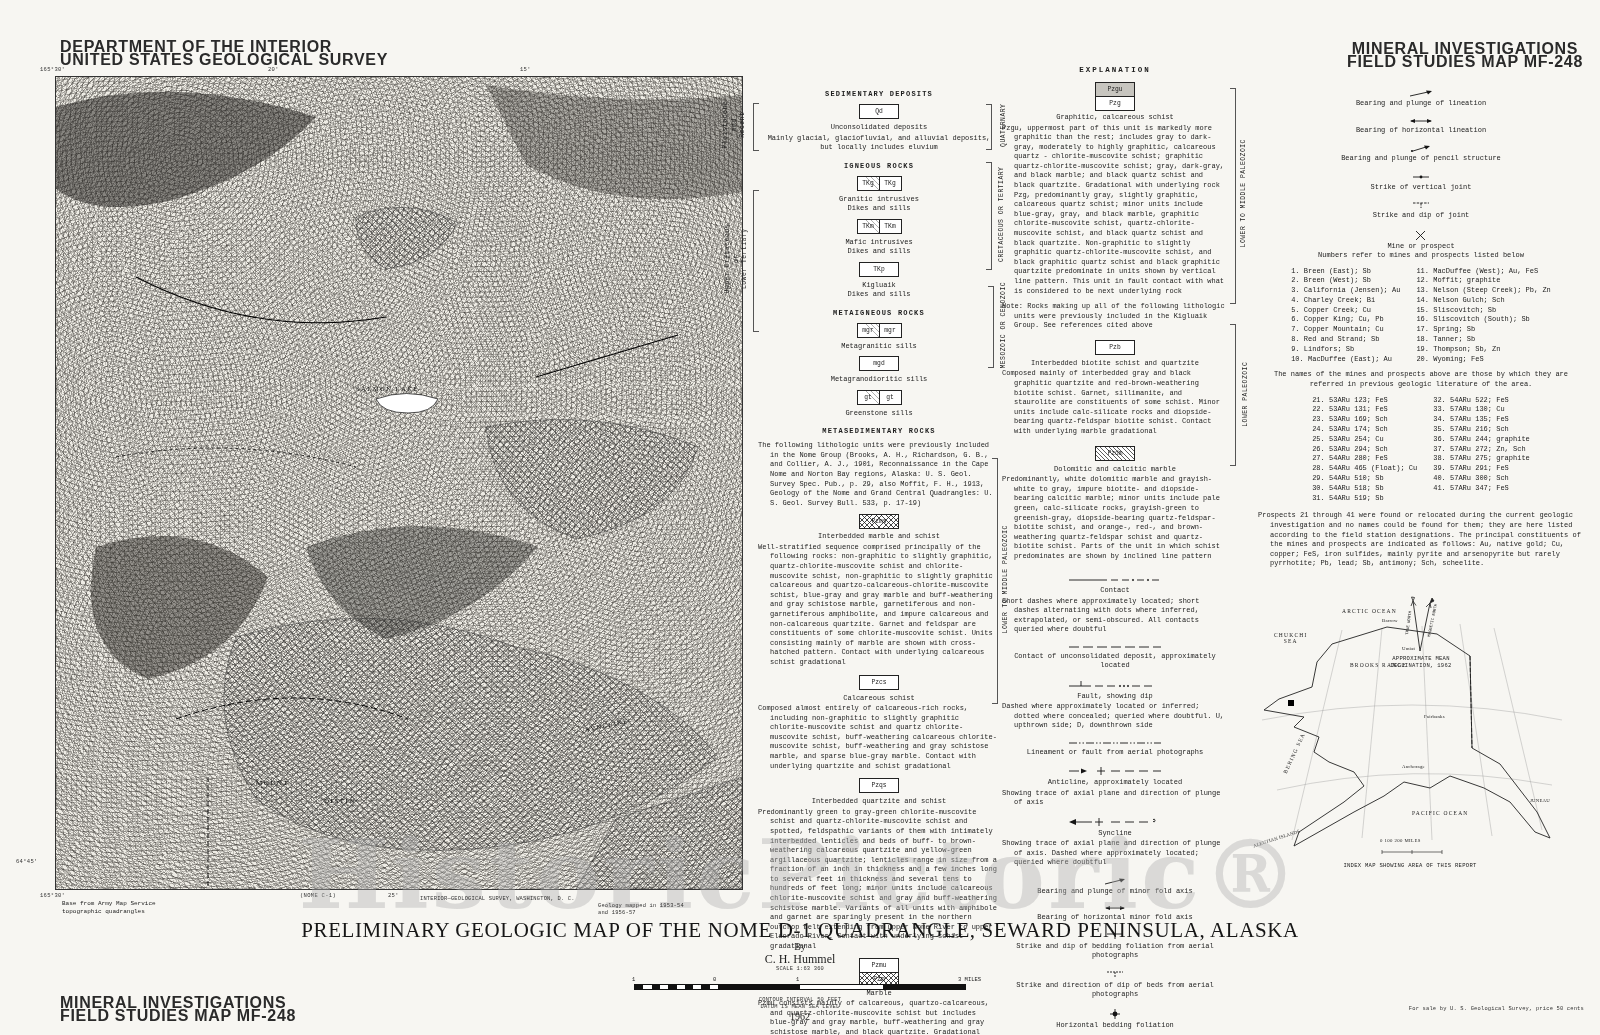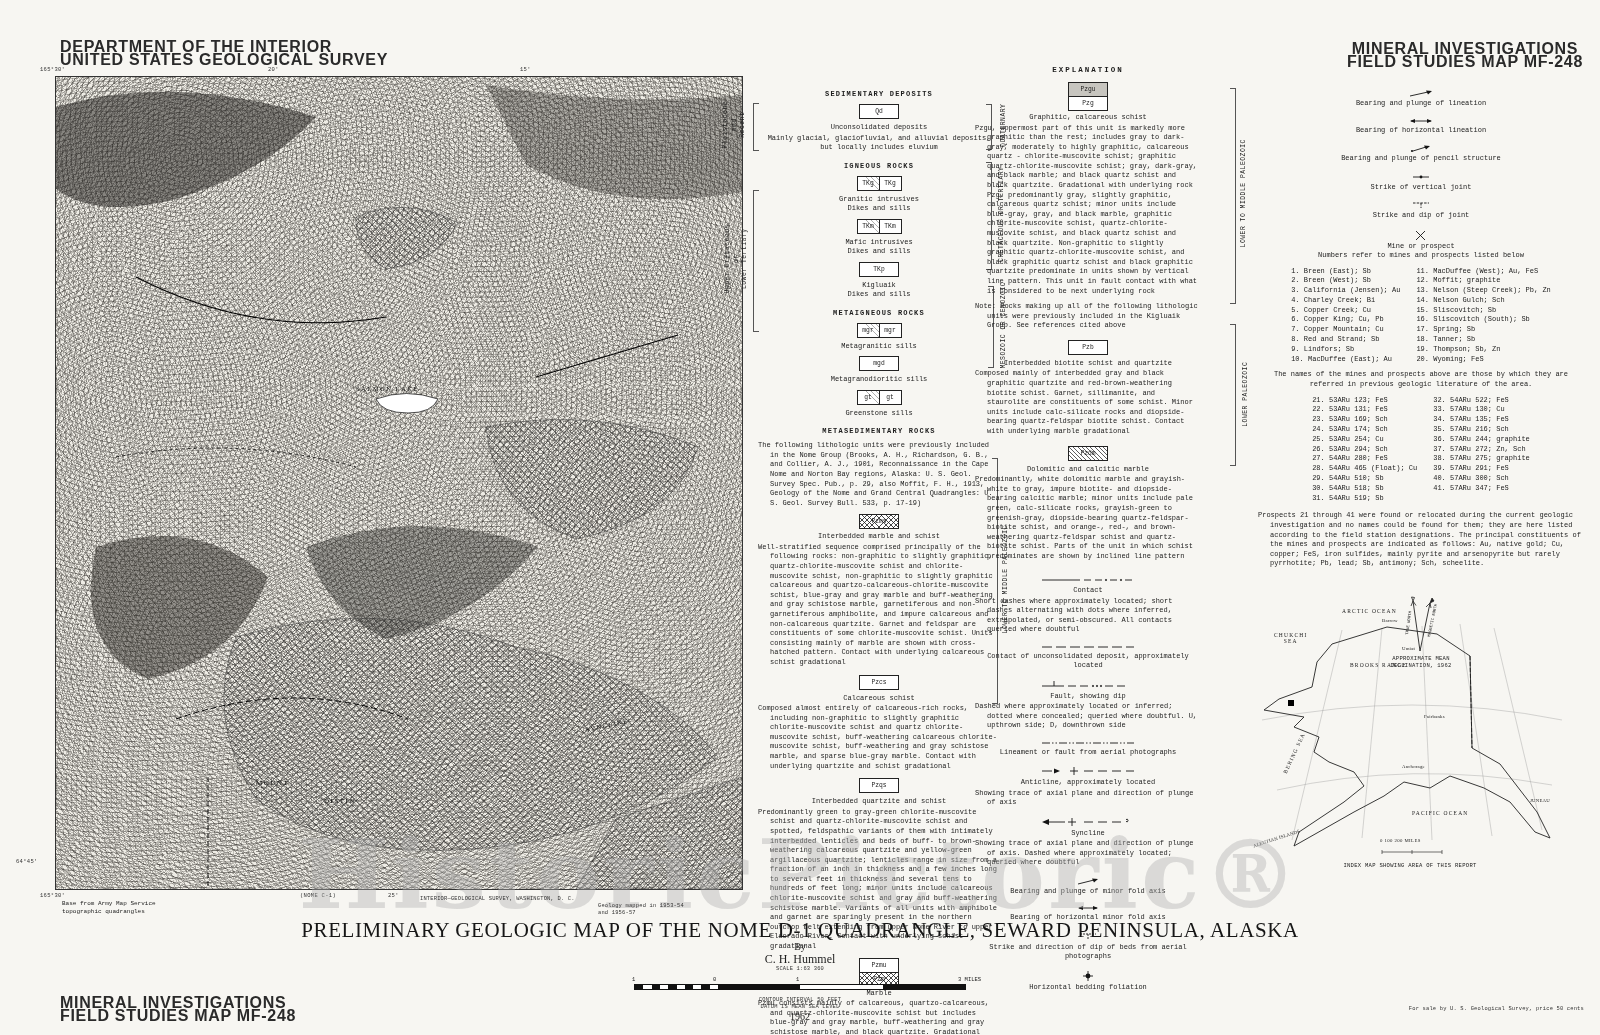--- a/index.html
+++ b/index.html
@@ -206,21 +206,21 @@
   <div class="udesc">Predominantly green to gray-green chlorite-muscovite schist and quartz-chlorite-muscovite schist and spotted, feldspathic variants of them with intimately interbedded lenticles and beds of buff- to brown-weathering calcareous quartzite and yellow-green argillaceous quartzite; lenticles range in size from a fraction of an inch in thickness and a few inches long to several feet in thickness and several tens to hundreds of feet long; minor units include calcareous chlorite-muscovite schist and gray and buff-weathering schistose marble.  Variants of all units with amphibole and garnet are sparingly present in the northern outcrop belt extending from upper Nome River to upper Eldorado River.  Contact with underlying schist gradational</div>
 
   <div class="ucenter" style="margin-top:6px"><span class="stack">
     <span class="ubox">Pzmu</span>
     <span class="ubox hx">Pzm</span></span></div>
   <div class="uname">Marble</div>
   <div class="udesc">Pzmu consists mainly of calcareous, quartzo-calcareous, and quartz-chlorite-muscovite schist but includes blue-gray and gray marble, buff-weathering and gray schistose marble, and black quartzite.  Gradational with underlying rock
 Pzm, principally platy, slabby and massive blue-gray and gray marble, and buff-weathering and gray schistose marble; minor units include calcareous chlorite-muscovite schist, and graphitic and non-graphitic chlorite-muscovite schist and quartz-chlorite-muscovite schist.  Contact with underlying graphitic, calcareous schist gradational</div>
 </div>
 
-<div class="abs col" style="left:975px;top:66px;width:226px">
+<div class="abs col" style="left:1002px;top:66px;width:226px">
   <div class="expl-h">EXPLANATION</div>
   <div class="ucenter"><span class="stack">
     <span class="ubox gy">Pzgu</span>
     <span class="ubox">Pzg</span></span></div>
   <div class="uname">Graphitic, calcareous schist</div>
   <div class="udesc">Pzgu, uppermost part of this unit is markedly more graphitic than the rest; includes gray to dark-gray, moderately to highly graphitic, calcareous quartz - chlorite-muscovite schist; graphitic quartz-chlorite-muscovite schist; gray, dark-gray, and black marble; and black quartz schist and black quartzite.  Gradational with underlying rock
 Pzg, predominantly gray, slightly graphitic, calcareous quartz schist; minor units include blue-gray, gray, and black marble, graphitic chlorite-muscovite schist, quartz-chlorite-muscovite schist, and black quartz schist and black quartzite.  Non-graphitic to slightly graphitic quartz-chlorite-muscovite schist, and black graphitic quartz schist and black graphitic quartzite predominate in units shown by vertical line pattern. This unit in fault contact with what is considered to be next underlying rock</div>
   <div class="unote">Note: Rocks making up all of the following lithologic units were previously included in the Kigluaik Group. See references cited above</div>
 
   <div class="ucenter" style="margin-top:8px"><span class="ubox">Pzb</span></div>
@@ -294,20 +294,26 @@
         <path class="fil" d="M22 3l-6-.5 2 4z"></path>
       </svg>
     <div class="sym-name">Bearing and plunge of minor fold axis</div>
   </div>
   <div class="sym-item">
     <svg class="sym" width="24" height="8">
       <path d="M3 4h18"></path>
         <path class="fil" d="M2 4l5-2v4zM22 4l-5-2v4z"></path>
       </svg>
     <div class="sym-name">Bearing of horizontal minor fold axis</div>
+  </div>
+  <div class="sym-item">
+    <svg class="sym" width="20" height="10">
+      <path d="M2 3h16M10 3v5"></path>
+      </svg>
+    <div class="sym-name">Strike and dip of bedding foliation from aerial photographs</div>
   </div>
   <div class="sym-item">
     <svg class="sym" width="20" height="11">
       <path d="M2 3h16M10 3v6" stroke-dasharray="2 1"></path>
       </svg>
     <div class="sym-name">Strike and direction of dip of beds from aerial photographs</div>
   </div>
   <div class="sym-item">
     <svg class="sym" width="14" height="12">
       <circle class="fil" cx="7" cy="6" r="2.4"></circle>

